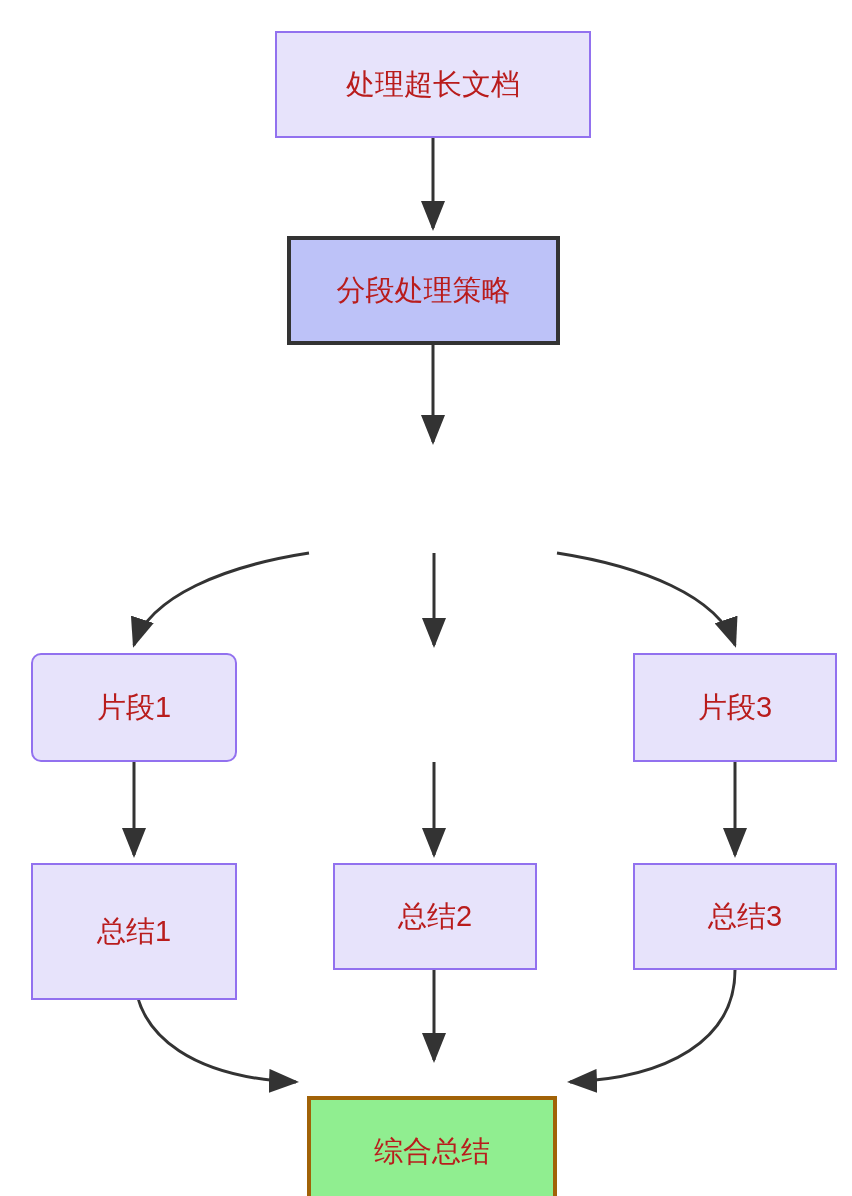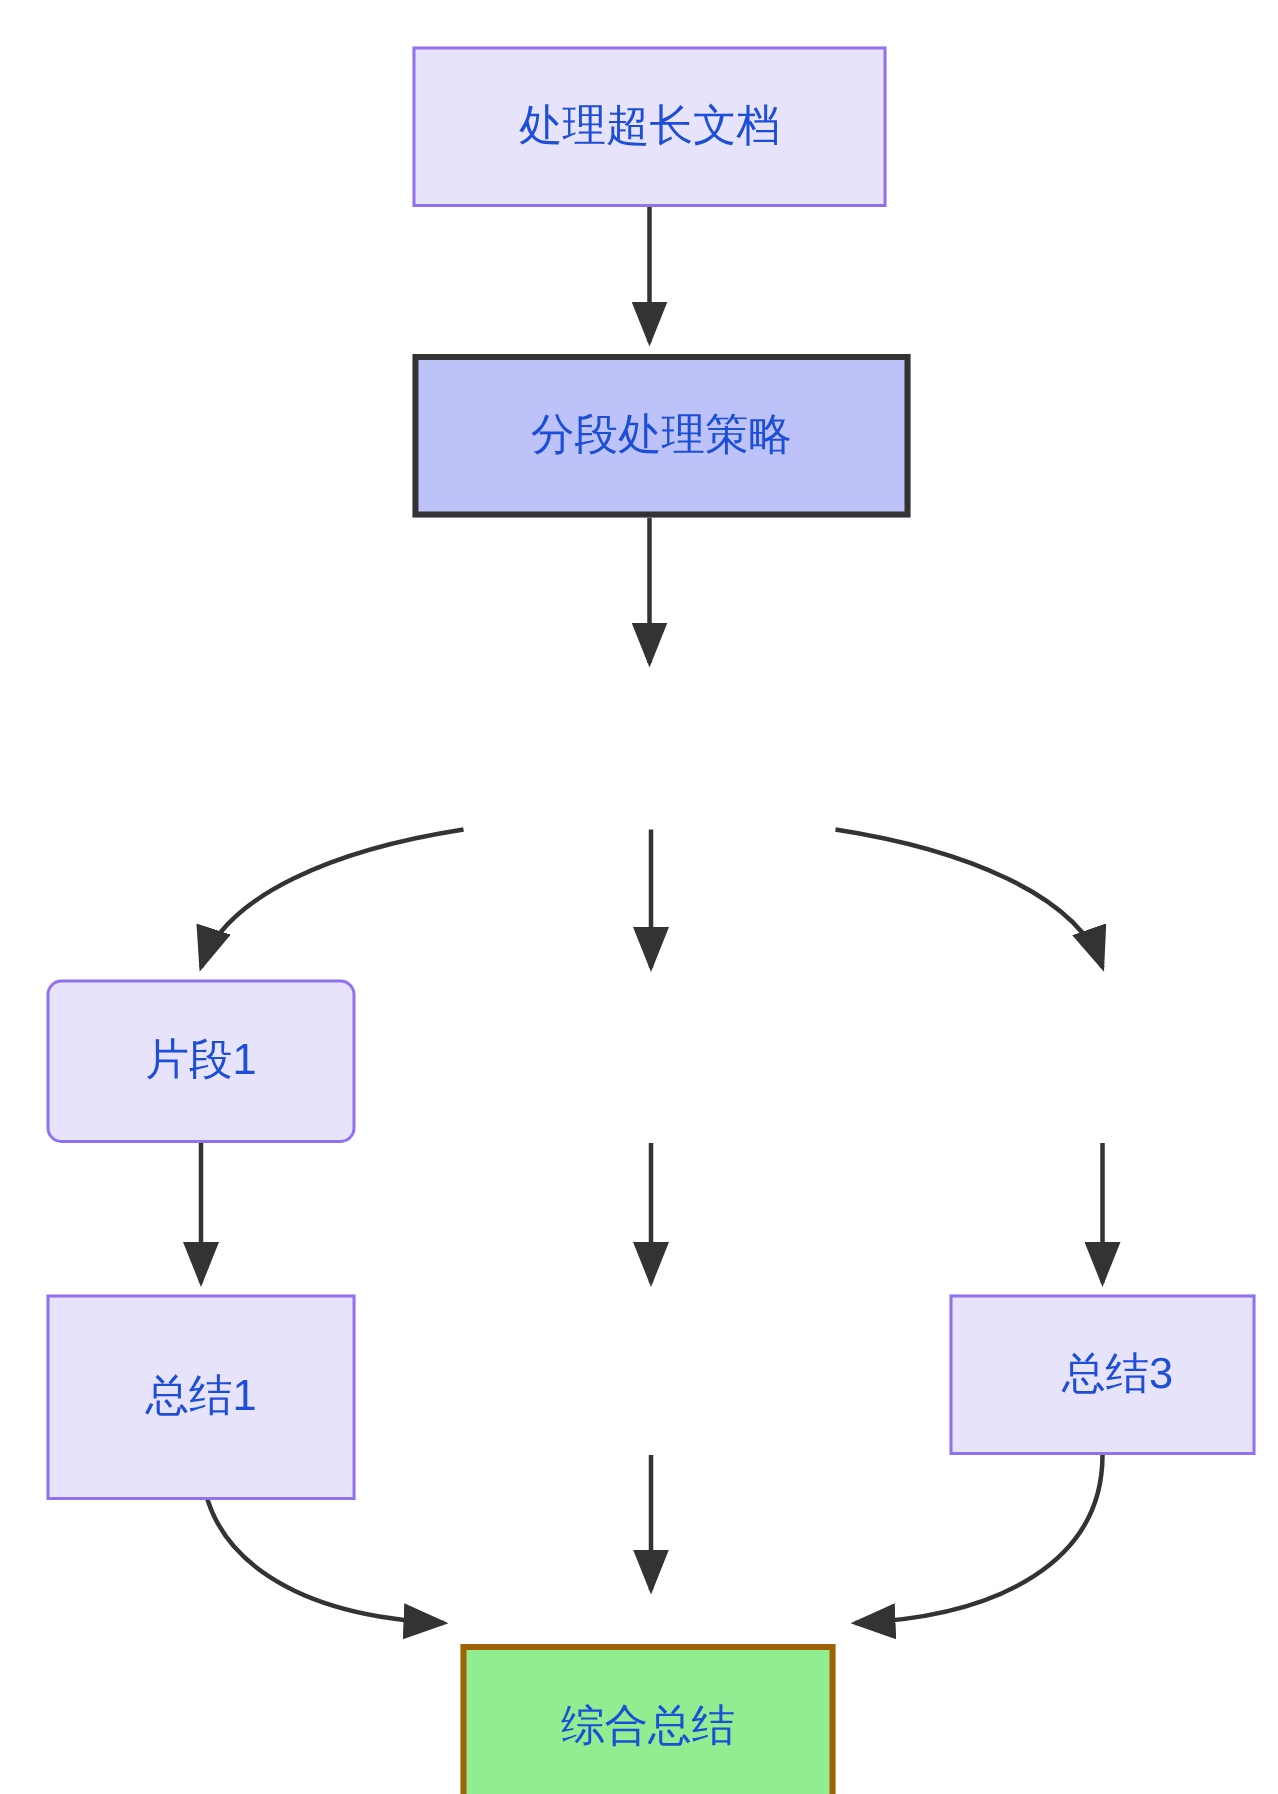--- a/index.html
+++ b/index.html
@@ -30,21 +30,21 @@
     height: 1196px;
     pointer-events: none;
   }
   .node {
     position: absolute;
     box-sizing: border-box;
     display: flex;
     align-items: center;
     justify-content: center;
     text-align: center;
-    color: #1d4ed8;
+    color: #b91c1c;
     line-height: 1.25;
     white-space: nowrap;
   }
   .node-label {
     display: block;
   }
   
   .node.style-default {
     background: #e7e3fb;
     border: 2px solid #9271ef;
@@ -96,35 +96,41 @@
 
     <path d="M434,970 L434,1060" fill="none" stroke="#333333" stroke-width="3" marker-end="url(#arrowhead)"></path>
 
     <path d="M735,970 C735,1040 668,1078 570,1082" fill="none" stroke="#333333" stroke-width="3" marker-end="url(#arrowhead)"></path>
   </svg>
 
   <div class="node style-default" style="left:275px; top:31px; width:316px; height:107px;">
     <span class="node-label">处理超长文档</span>
   </div>
 
-  <div class="node style-strong" style="left:275px; top:236px; width:332px; height:109px;text-align:right;">
+  <div class="node style-strong" style="left:287px; top:236px; width:273px; height:109px;text-align:right;">
     <span class="node-label">分段处理策略</span>
   </div>
 
 
   <div class="node style-default" style="left:31px; top:653px; width:206px; height:109px;border-radius:10px;">
     <span class="node-label">片段1</span>
   </div>
 
 
+  <div class="node style-default" style="left:633px; top:653px; width:204px; height:109px;">
+    <span class="node-label">片段3</span>
+  </div>
 
   <div class="node style-default" style="left:31px; top:863px; width:206px; height:137px;">
     <span class="node-label">总结1</span>
   </div>
 
+  <div class="node style-default" style="left:333px; top:863px; width:204px; height:107px;">
+    <span class="node-label">总结2</span>
+  </div>
 
   <div class="node style-default" style="left:633px; top:863px; width:204px; height:107px;padding-left:20px;">
     <span class="node-label">总结3</span>
   </div>
 
   <div class="node style-success" style="left:307px; top:1068px; width:250px; height:110px;">
     <span class="node-label">综合总结</span>
   </div>
 
 </div>

